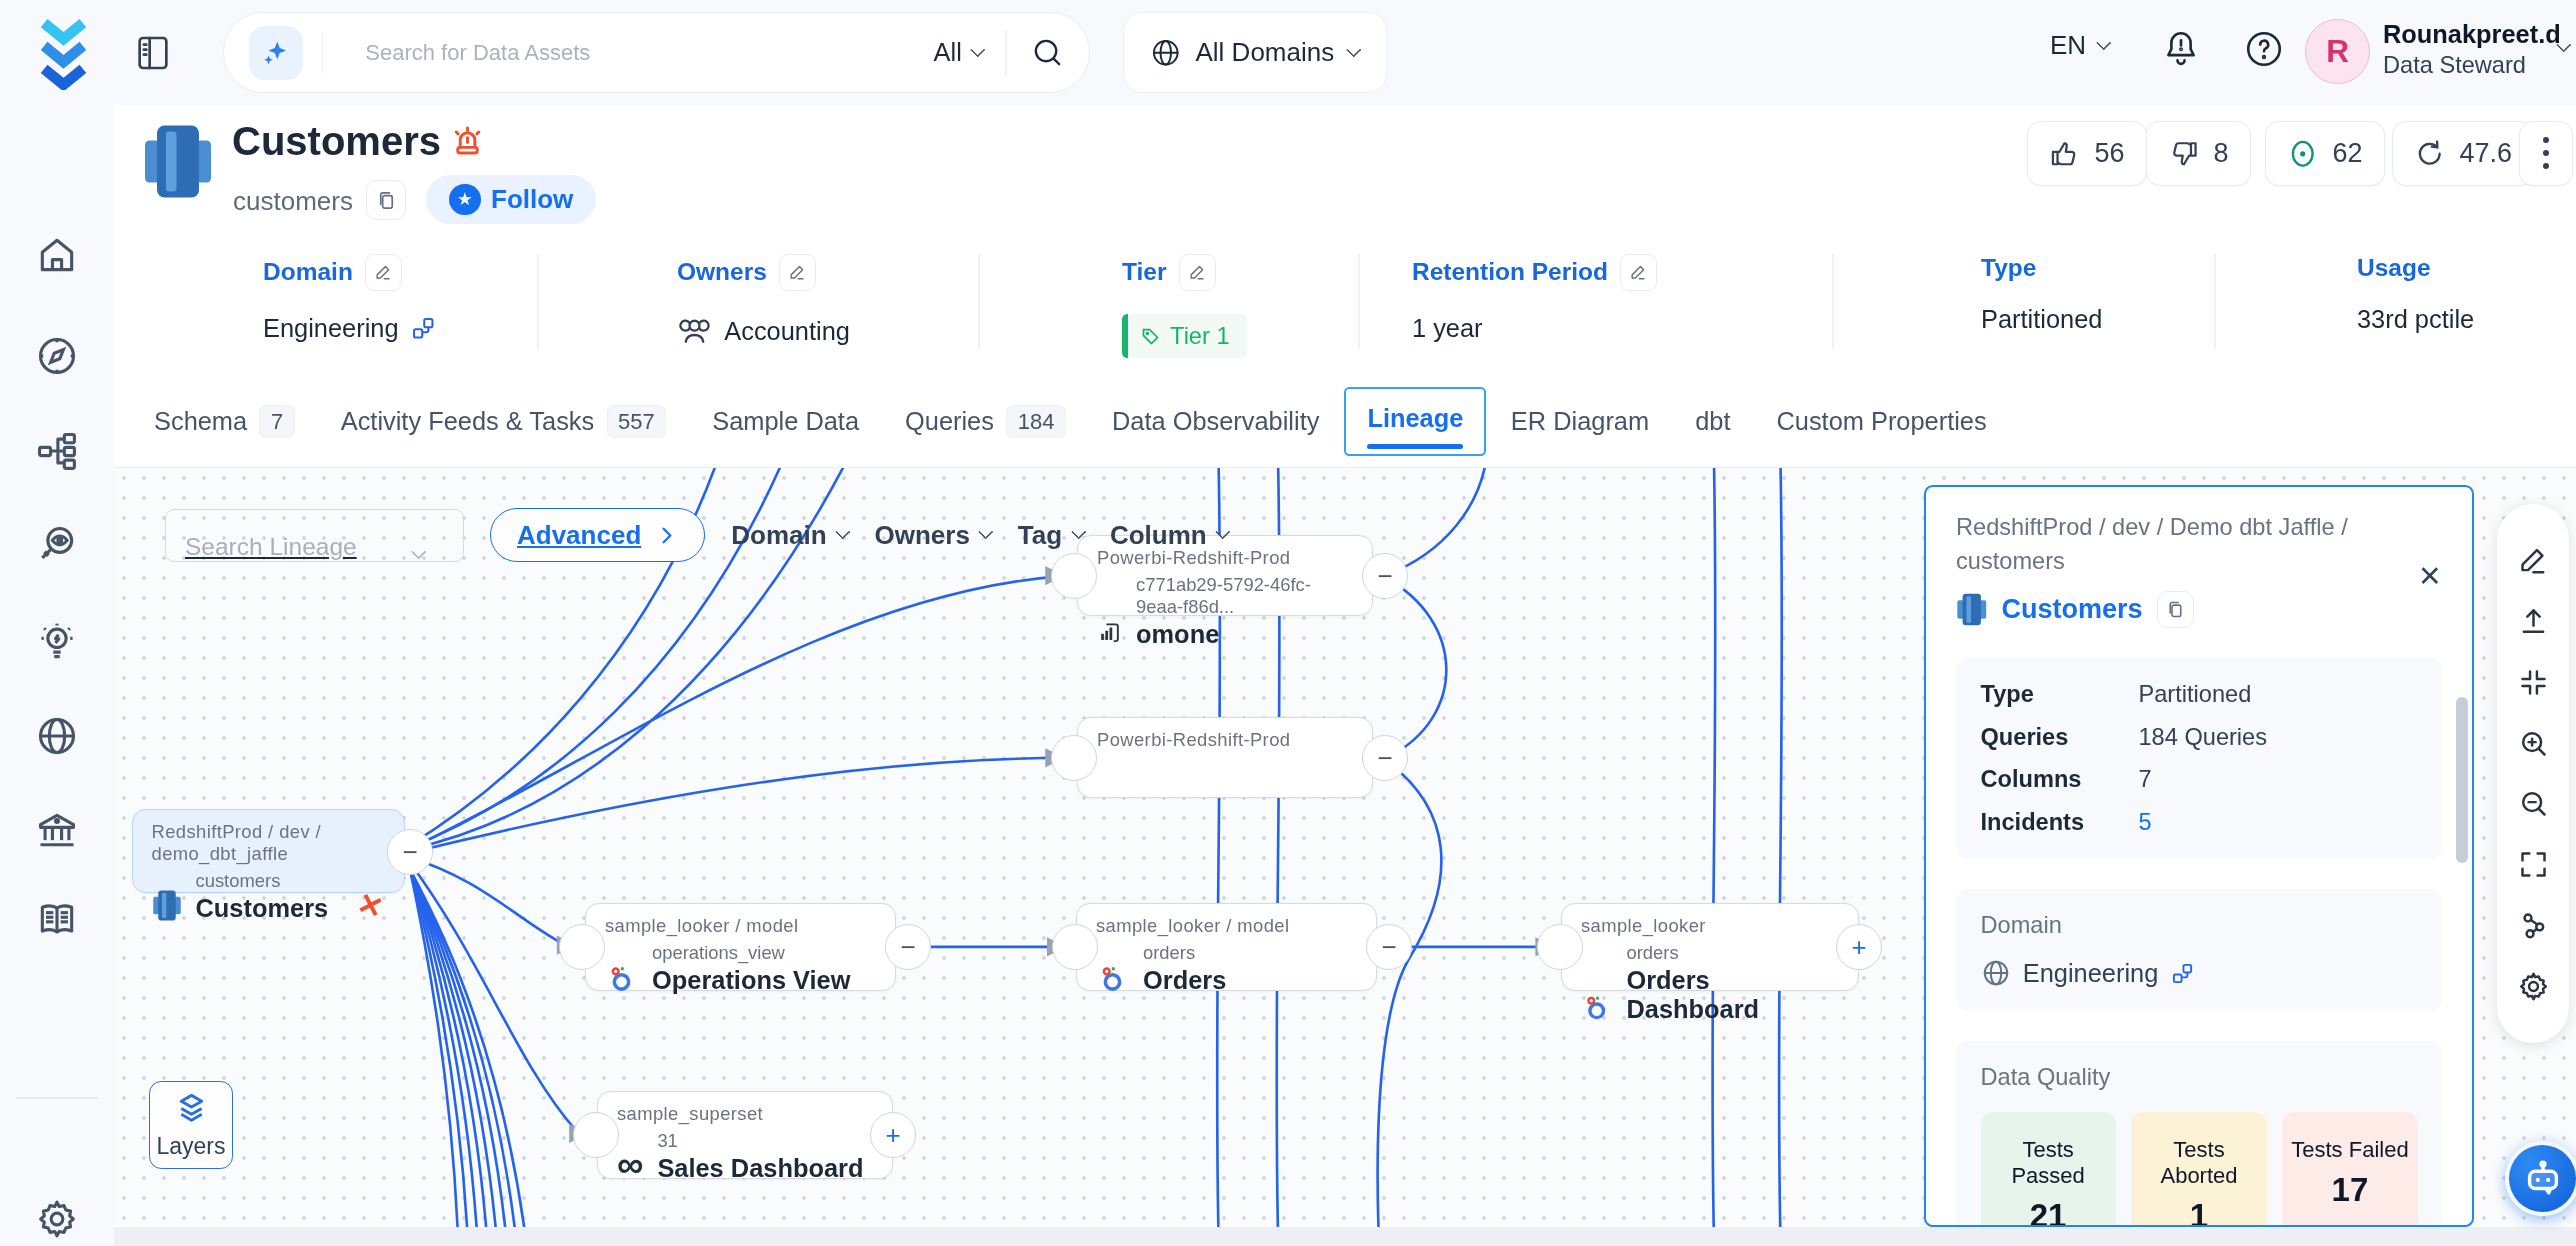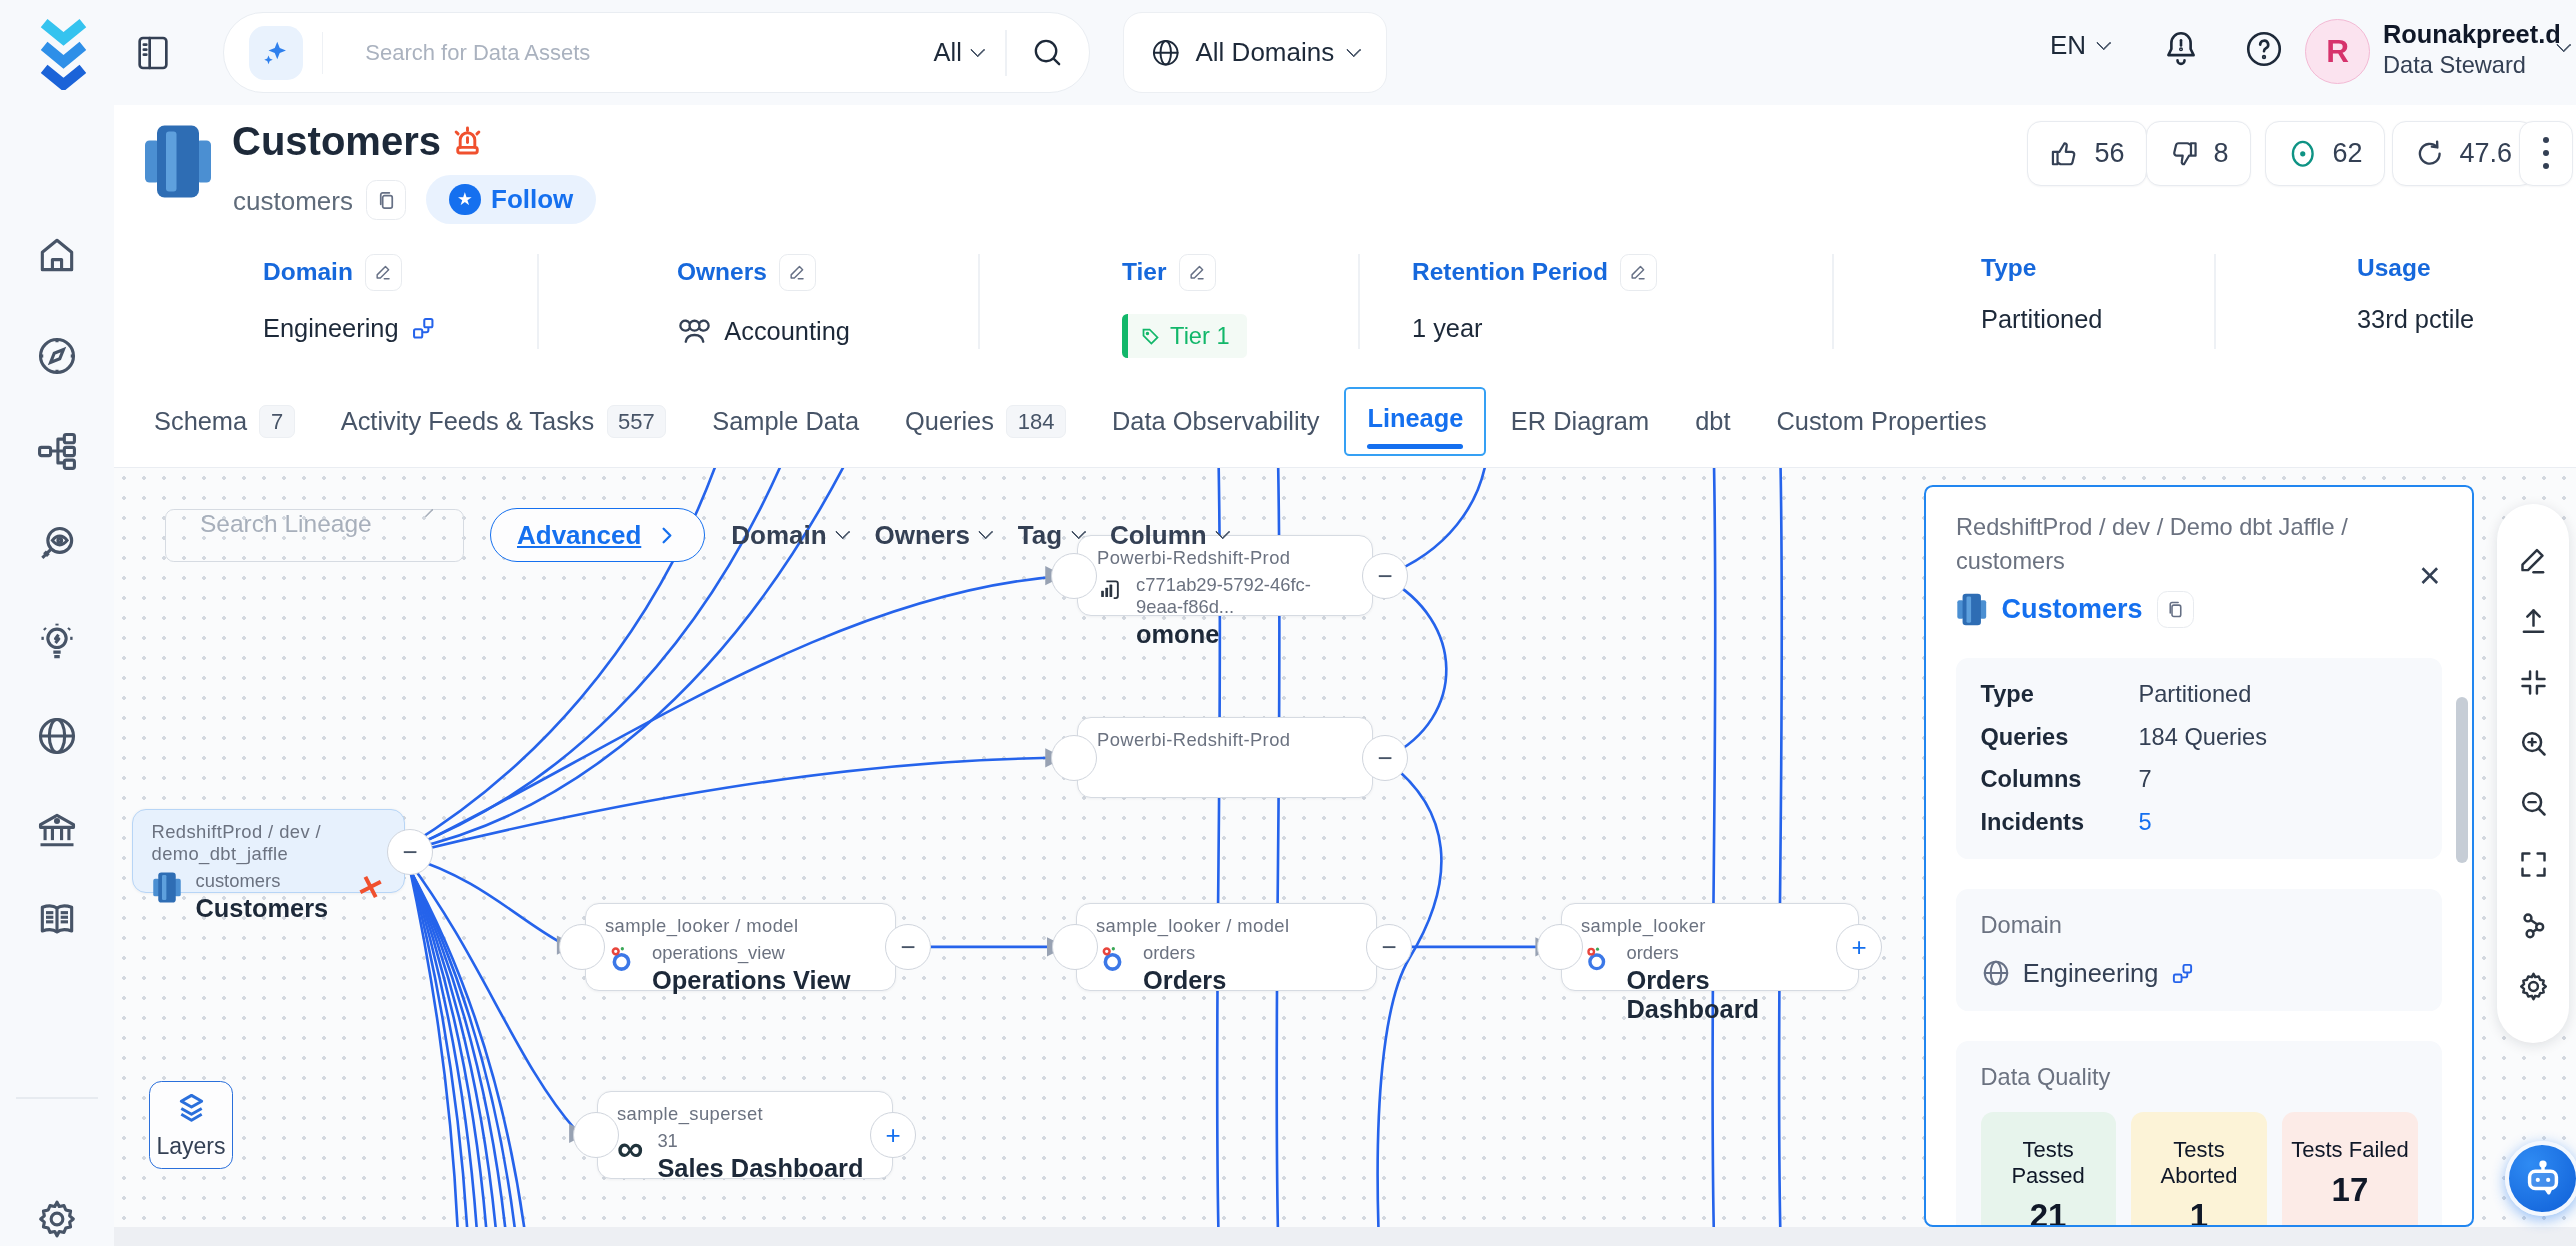--- a/index.html
+++ b/index.html
@@ -69,29 +69,29 @@
   #tab-active-box { border:2.6px solid #35a0f4; border-radius:5.3px; padding:15.8px 21px 21px; position:relative; margin-right:24.5px; margin-left:-21px; }
   #tab-active-box .tab { color:#1570ef; font-weight:bold; margin:0; }
   #tab-active-box::after { content:""; position:absolute; left:21px; right:21px; bottom:5.3px; height:5.3px; background:#1570ef; border-radius:2.6px; }
 
   
   #canvas { position:absolute; left:114px; top:468px; width:2462px; height:759px; background:#fafbfc; background-image:radial-gradient(#d3d8df 1.9px, transparent 2px); background-size:20px 20px; overflow:hidden; }
   #edges { position:absolute; left:0; top:0; z-index:1; }
   #bottom-strip { position:absolute; left:114px; top:1227px; width:2462px; height:19px; background:#edeff3; }
 
   #lineage-toolbar { position:absolute; left:51px; top:40px; z-index:4; display:flex; align-items:center; gap:26px; }
-  #lineage-search { width:299px; height:53px; border:1.8px solid #d6dbe2; border-radius:8.8px; background:transparent; display:flex; align-items:flex-start; padding:0 34px; }
+  #lineage-search { width:299px; height:53px; border:1.8px solid #d6dbe2; border-radius:8.8px; background:transparent; display:flex; align-items:flex-end; padding:0 19px;text-decoration:underline; }
   #lineage-search input { border:none; outline:none; background:transparent; width:228px; font-size:24.5px; color:#344054; font-family:"Liberation Sans",sans-serif; }
   #lineage-search input::placeholder { color:#a7afbb; }
   #advanced-btn { height:54px; border:1.8px solid #1570ef; border-radius:27px; background:#fdfdfe; color:#1570ef; font-size:26px; font-weight:bold; display:flex; align-items:center; gap:14px; padding:0 26px;text-decoration:underline; }
   .lin-filter { display:flex; align-items:center; gap:10.5px; font-size:26px; color:#344054; font-weight:bold; }
 
   .node { position:absolute; background:#ffffff; border:1.8px solid #d6dbe2; border-radius:14px; z-index:3; padding:10.5px 19px 12.3px; box-shadow:0 0.9px 2.6px rgba(16,24,40,.05); }
   .node .svc { font-size:18.4px; color:#6b7280; letter-spacing:0.4px; }
-  .node .body { display:flex; align-items:flex-start; gap:14px; margin-top:5.3px; }
+  .node .body { display:flex; align-items:flex-end; gap:14px; margin-top:5.3px; }
   .node .txt .nm { font-size:18.4px; color:#6b7280; }
   .node .txt .ttl { font-size:25.4px; font-weight:bold; color:#1d2939; margin-top:1.8px; }
   .port { position:absolute; width:46px; height:46px; border-radius:50%; background:#ffffff; border:1.8px solid #d0d5dd; z-index:4; display:flex; align-items:center; justify-content:center; font-size:26px; color:#475467; }
   .port.plus { color:#1570ef; }
   #node-customers { background:#e7f1fd; border-color:#b7d5f6; }
   #incident-icon { margin-left:15.8px; font-size:30px; color:#f0502e; font-weight:bold; transform:rotate(18deg); }
 
   #layers-btn { position:absolute; left:35px; top:613px; width:84px; height:88px; background:#fdfdfe; border:1.8px solid #2a6fdb; border-radius:12.3px; z-index:4; display:flex; flex-direction:column; align-items:center; justify-content:center; gap:7px; }
   #layers-label { font-size:23px; color:#344054; }
 

